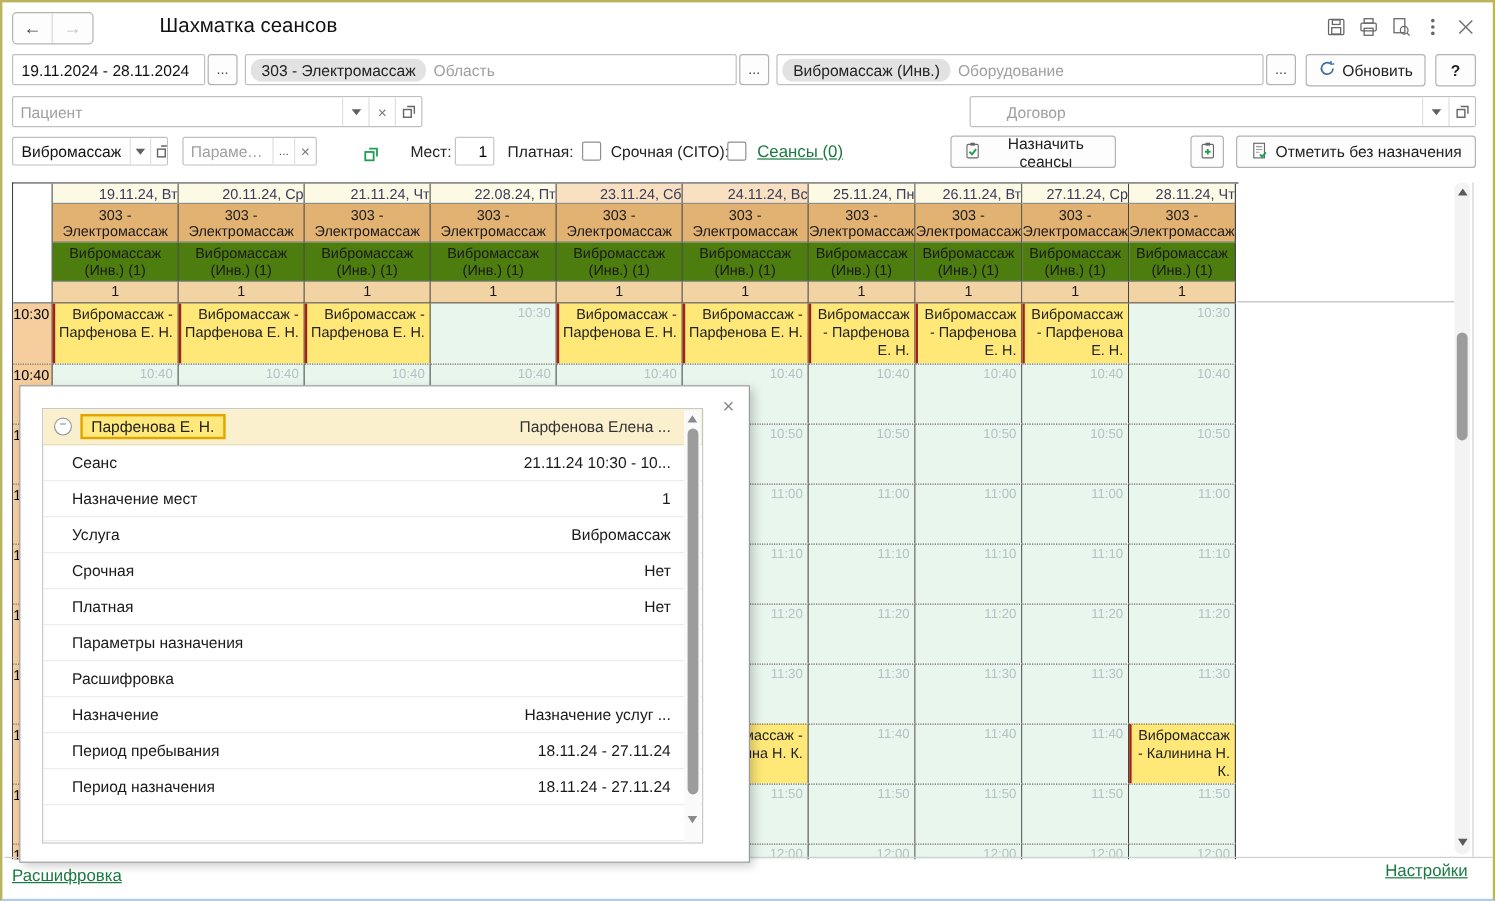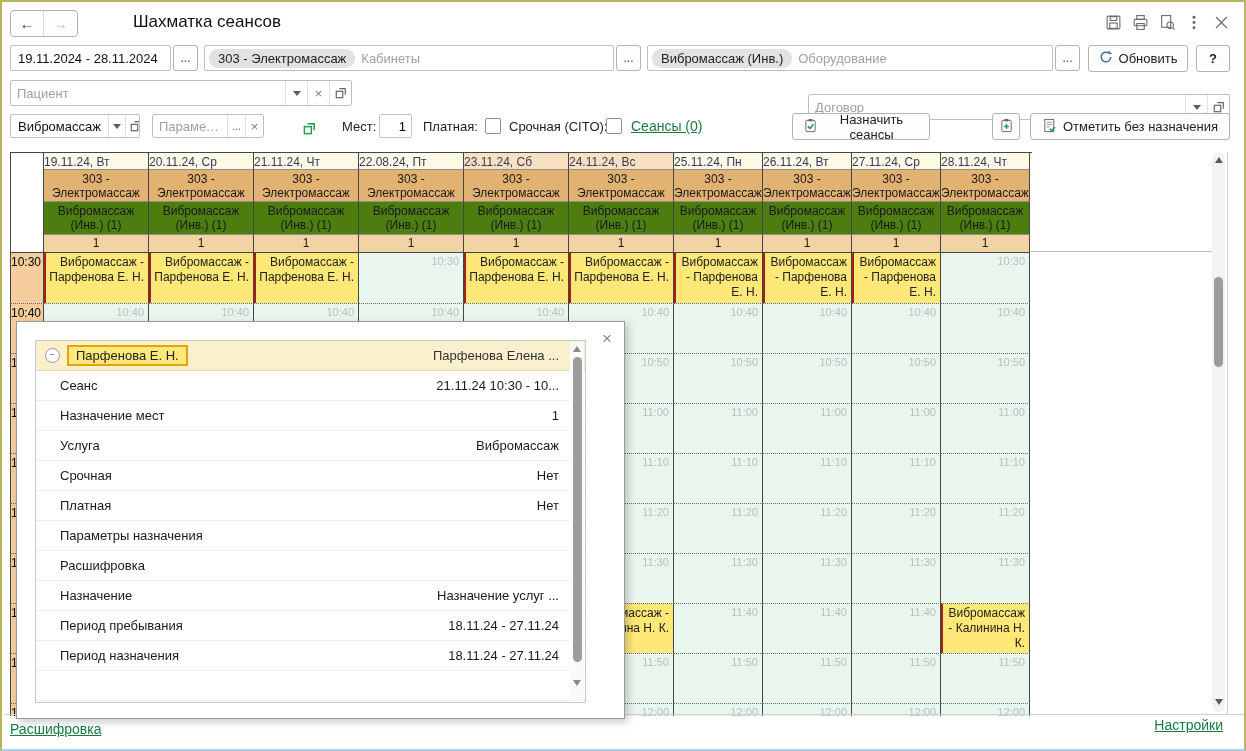--- a/index.html
+++ b/index.html
@@ -31,21 +31,21 @@
        font-size:13px;color:#222;display:flex;align-items:center;justify-content:center;gap:6px;cursor:pointer;padding:0 10px;}
   .lbl{position:absolute;font-size:13px;color:#222;top:117px;}
   .checkbox{position:absolute;top:116px;width:14px;height:14px;border:1px solid #8f8f8f;border-radius:2px;background:#fff;cursor:pointer;}
   .seats{position:absolute;left:377px;top:112px;width:33px;height:24px;box-sizing:border-box;border:1px solid #c5c5c5;
          border-radius:2px;font-size:13px;text-align:right;padding-right:5px;font-family:"Liberation Sans",sans-serif;}
   .glink{color:#1b7a41;text-decoration:underline;font-size:13px;cursor:pointer;}
   
   #grid{position:absolute;left:8px;top:150px;width:1021px;height:563px;overflow:hidden;
         border-left:1px solid #454545;border-top:1px solid #454545;background:#fff;font-size:12px;}
   .gcell{position:absolute;box-sizing:border-box;border-right:1px solid #454545;}
-  .hdate{background:#fcf9e4;color:#3a3a5e;text-align:left;border-bottom:1px solid #8f8f8f;padding-top:2px;}
+  .hdate{background:#fcf9e4;color:#3a3a5e;text-align:right;border-bottom:1px solid #8f8f8f;padding-top:2px;}
   .hdate.wkend{background:#f8e0c0;}
   .hroom{background:#e2b273;color:#1a1a1a;text-align:center;border-bottom:1px solid #8f8f8f;
          display:flex;align-items:center;justify-content:center;line-height:14px;}
   .hequip{background:#4d7c0f;color:#1a1a1a;text-align:center;border-bottom:1px solid #8f8f8f;
           display:flex;align-items:center;justify-content:center;line-height:14px;}
   .hcap{background:#f2d4a4;color:#1a1a1a;text-align:center;border-bottom:1px solid #454545;padding-top:1px;}
   .corner{background:#fff;border-bottom:1px solid #454545;}
   .tlabel{background:#f6cd9c;color:#000;text-align:right;padding:2px 3px 0 0;border-bottom:none;}
   .slot{background:#e9f6ee;color:#b4c2c4;text-align:right;padding:2px 4px 0 0;font-size:11px;}
   .sess{background:#ffe878;border-left:2px solid #a52019;color:#222;text-align:right;
@@ -124,21 +124,21 @@
       </span>
   </div>
 
   <div class="field" style="left:8px;top:43px;width:161px;">
     <span class="val">19.11.2024 - 28.11.2024</span>
   </div>
   <button class="dots" style="left:171px;top:43px;">...</button>
 
   <div class="field" style="left:202px;top:43px;width:410px;">
     <span class="chip">303 - Электромассаж</span>
-    <span class="ph">Кабинеты</span>
+    <span class="ph">Область</span>
   </div>
   <button class="dots" style="left:614px;top:43px;">...</button>
 
   <div class="field" style="left:645px;top:43px;width:406px;">
     <span class="chip">Вибромассаж (Инв.)</span>
     <span class="ph">Оборудование</span>
   </div>
   <button class="dots" style="left:1053px;top:43px;">...</button>
 
   <button class="btn" style="left:1086px;top:43px;width:100px;">
@@ -163,21 +163,21 @@
       <span class="fbtn">
         <svg width="12" height="12" viewBox="0 0 14 14" fill="none" stroke="#666" stroke-width="1.4">
             <rect x="1.5" y="5" width="7.5" height="7.5"></rect>
             <path d="M5 2h7v7"></path>
           </svg>
         </span>
     </span>
   </div>
 
 
-  <div class="field" style="left:806px;top:92px;width:422px;">
+  <div class="field" style="left:806px;top:78px;width:422px;padding-left:24px;">
     <span class="ph">Договор</span>
     <span class="fbtns">
       <span class="fbtn">
           <span class="caret"></span>
         </span>
       <span class="fbtn">
         <svg width="12" height="12" viewBox="0 0 14 14" fill="none" stroke="#666" stroke-width="1.4">
             <rect x="1.5" y="5" width="7.5" height="7.5"></rect>
             <path d="M5 2h7v7"></path>
           </svg>

